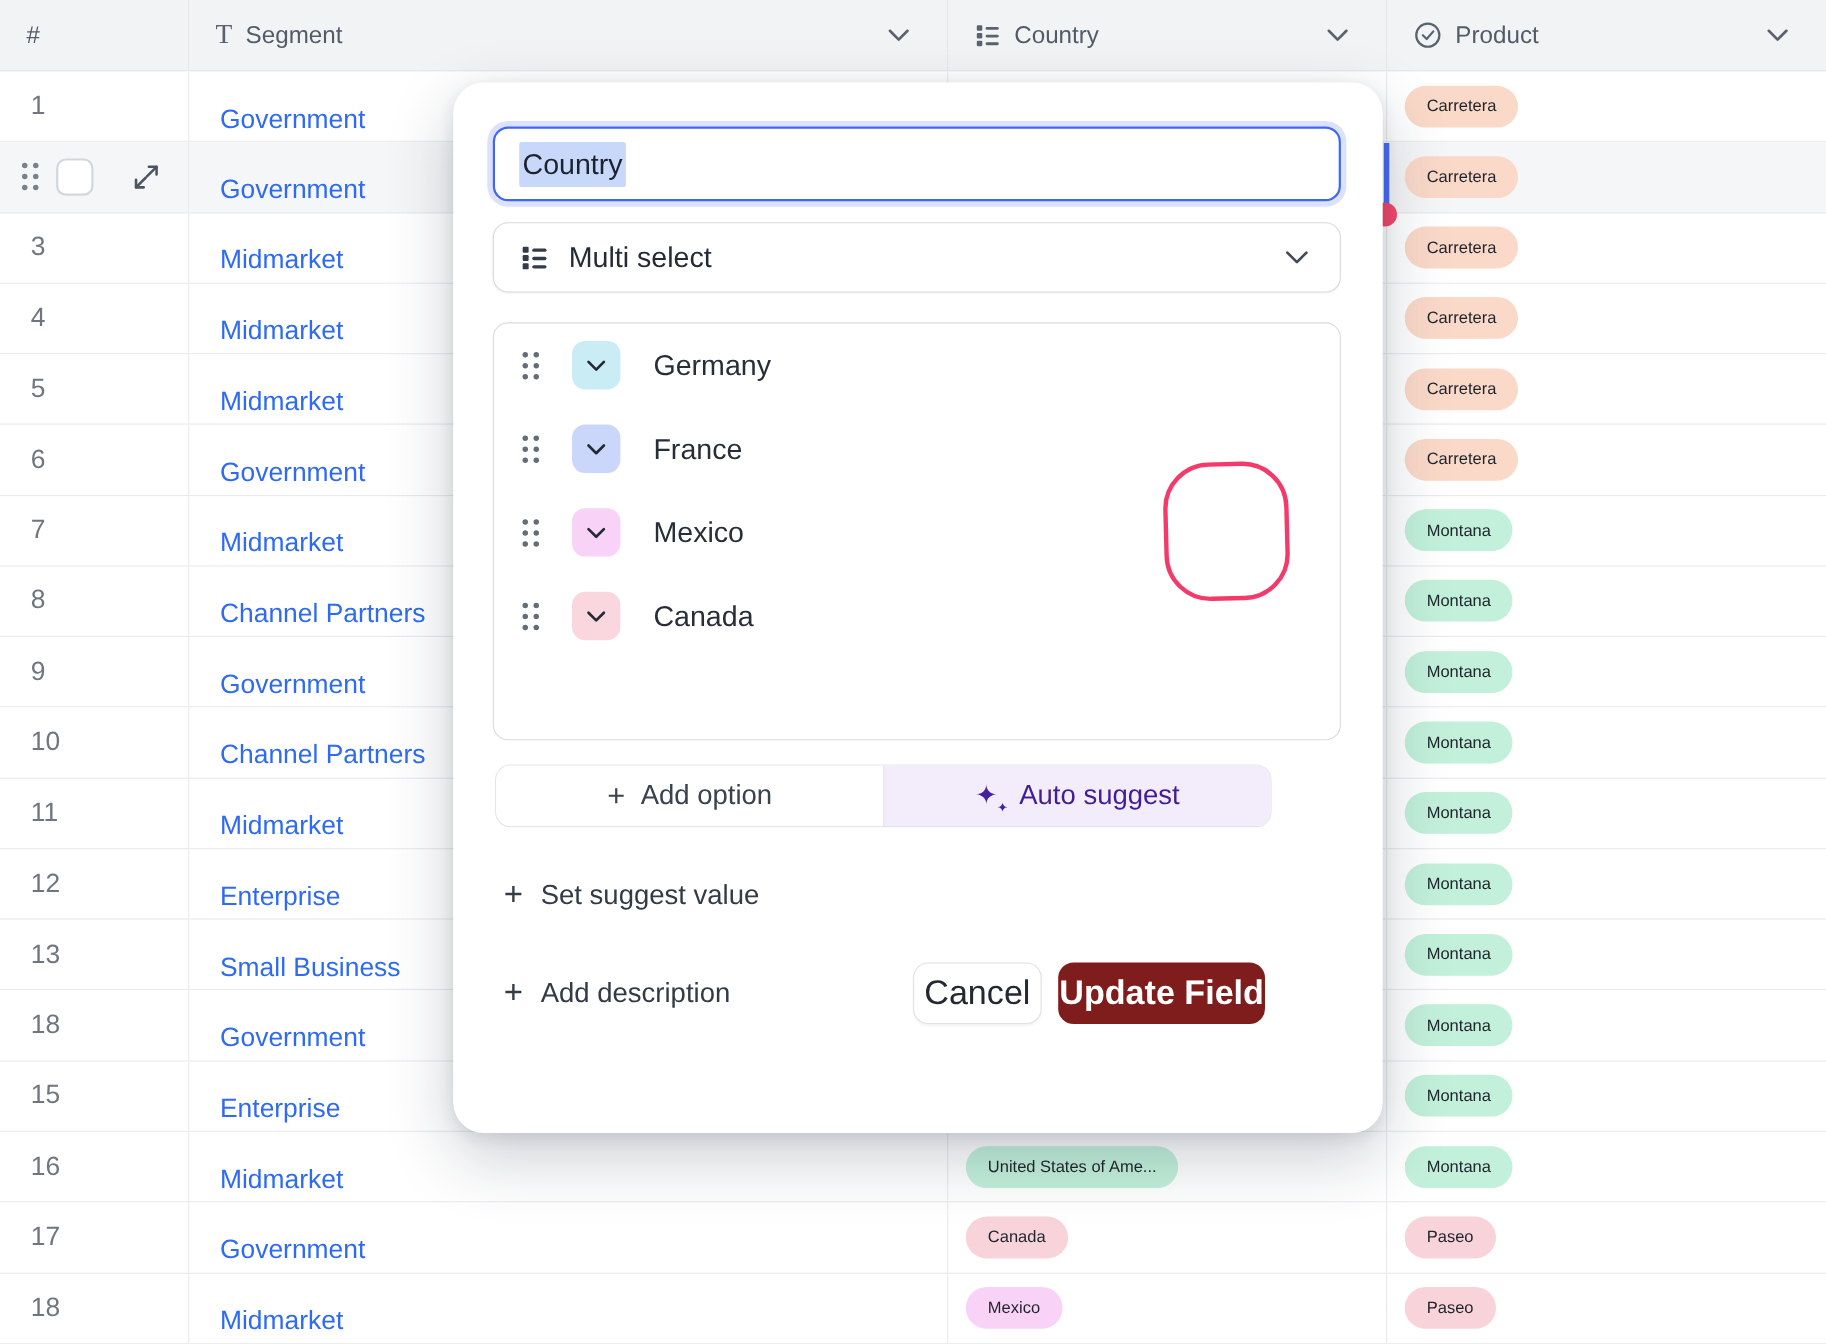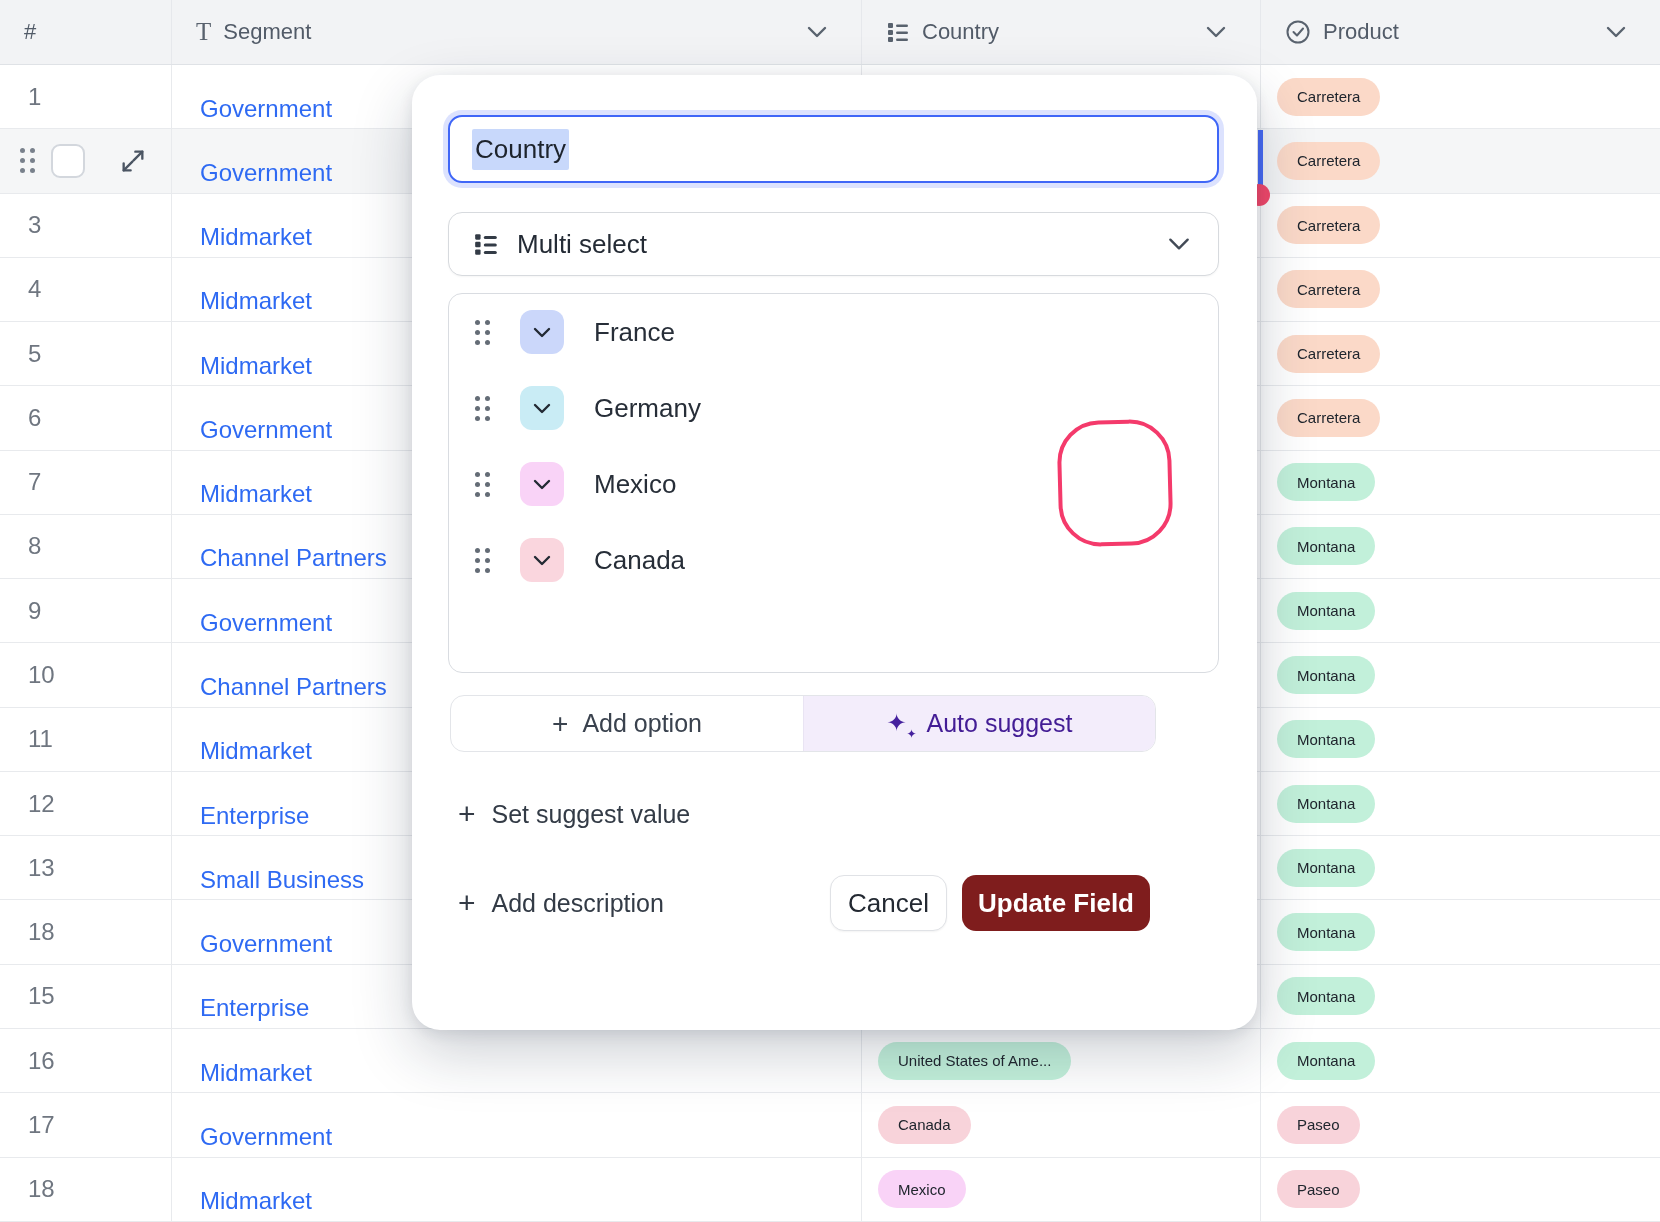--- a/index.html
+++ b/index.html
@@ -43,21 +43,21 @@
   
   .modal { position:absolute; left:412px; top:75px; width:845px; height:955px; background:#fff;
            border-radius:28px; box-shadow:0 22px 60px rgba(25,35,60,.22), 0 4px 14px rgba(25,35,60,.10); z-index:10; }
 
   .fname { position:absolute; left:36px; top:40px; width:771px; height:68px;
            border:2.5px solid #3f66f7; border-radius:14px; background:#fff;
            box-shadow:0 0 0 5px rgba(95,125,250,.22);
            display:flex; align-items:center; padding-left:22px; font-size:26px; color:#1d232c; }
   .fname .sel { background:#c8d8fb; padding:5px 3px; border-radius:2px; }
 
-  .ftype { position:absolute; left:36px; top:137px; width:771px; height:64px;
+  .ftype { position:absolute; left:36px; top:127px; width:771px; height:64px;
            border:1.5px solid #d7dade; border-radius:14px; background:#fff;
            display:flex; align-items:center; padding-left:24px; gap:18px;
            font-size:26px; color:#242b35; box-shadow:0 1px 2px rgba(0,0,0,.04); }
   .ftype .chev { position:absolute; right:28px; top:50%; transform:translateY(-50%); }
 
   .opts { position:absolute; left:36px; top:218px; width:771px; height:380px;
           border:1.5px solid #d9dce1; border-radius:14px; background:#fff; overflow:hidden; }
   .opt { position:relative; height:76px; display:flex; align-items:center; padding-left:26px; }
   .opt.hov { background:#f2f3f5; }
   .opt .drag { display:grid; grid-template-columns:5px 5px; grid-auto-rows:5px; gap:5px; margin-right:30px; }
@@ -75,21 +75,21 @@
   .sparkle { position:relative; width:26px; height:26px; color:#45219e; }
   .sparkle .s1 { position:absolute; left:0; top:-2px; font-size:24px; }
   .sparkle .s2 { position:absolute; right:-4px; bottom:-4px; font-size:12px; }
 
   .linkrow { position:absolute; left:46px; display:flex; align-items:center; gap:16px; font-size:25px; color:#333b46; }
   .lr1 { top:716px; height:46px; }
   .lr2 { top:800px; height:56px; }
   .linkrow .plus { font-size:30px; color:#333b46; }
 
   .btns { position:absolute; right:107px; top:800px; display:flex; gap:15px; }
-  .btn { height:56px; display:flex; align-items:center; justify-content:center; border-radius:14px; font-size:26px; cursor:pointer; }
+  .btn { height:56px; display:flex; align-items:center; justify-content:center; border-radius:14px; font-size:31px; cursor:pointer; }
   .btn.cancel { width:117px; background:#fff; border:1.5px solid #e0e2e6; color:#232932; box-shadow:0 1px 2px rgba(0,0,0,.05); }
   .btn.update { width:188px; background:#7f1d1d; color:#ffffff; font-weight:bold; }
 
   
   .annot { position:absolute; left:1058px; top:420px; width:114px; height:126px;
            border:4px solid #f43a6b; border-radius:42px; transform:rotate(-1.5deg); z-index:12; }
 
   svg { display:block; }
 </style>
 </head>
@@ -438,43 +438,43 @@
 
       <div class="opt">
         <span class="drag">
             <i></i>
             <i></i>
             <i></i>
             <i></i>
             <i></i>
             <i></i>
           </span>
+        <span class="chip" style="background: rgb(201, 236, 245);">
+          <svg width="18" height="11" viewBox="0 0 18 11">
+              <polyline points="2,2 9,9 16,2" fill="none" stroke="#232a34" stroke-width="2.4" stroke-linecap="round" stroke-linejoin="round"></polyline>
+            </svg>
+        </span>
+        <span class="lbl">Germany</span>
+      </div>
+
+      <div class="opt">
+        <span class="drag">
+            <i></i>
+            <i></i>
+            <i></i>
+            <i></i>
+            <i></i>
+            <i></i>
+          </span>
         <span class="chip" style="background: rgb(203, 215, 250);">
           <svg width="18" height="11" viewBox="0 0 18 11">
               <polyline points="2,2 9,9 16,2" fill="none" stroke="#232a34" stroke-width="2.4" stroke-linecap="round" stroke-linejoin="round"></polyline>
             </svg>
         </span>
         <span class="lbl">France</span>
-      </div>
-
-      <div class="opt">
-        <span class="drag">
-            <i></i>
-            <i></i>
-            <i></i>
-            <i></i>
-            <i></i>
-            <i></i>
-          </span>
-        <span class="chip" style="background: rgb(201, 236, 245);">
-          <svg width="18" height="11" viewBox="0 0 18 11">
-              <polyline points="2,2 9,9 16,2" fill="none" stroke="#232a34" stroke-width="2.4" stroke-linecap="round" stroke-linejoin="round"></polyline>
-            </svg>
-        </span>
-        <span class="lbl">Germany</span>
       </div>
 
 
       <div class="opt">
         <span class="drag">
             <i></i>
             <i></i>
             <i></i>
             <i></i>
             <i></i>

